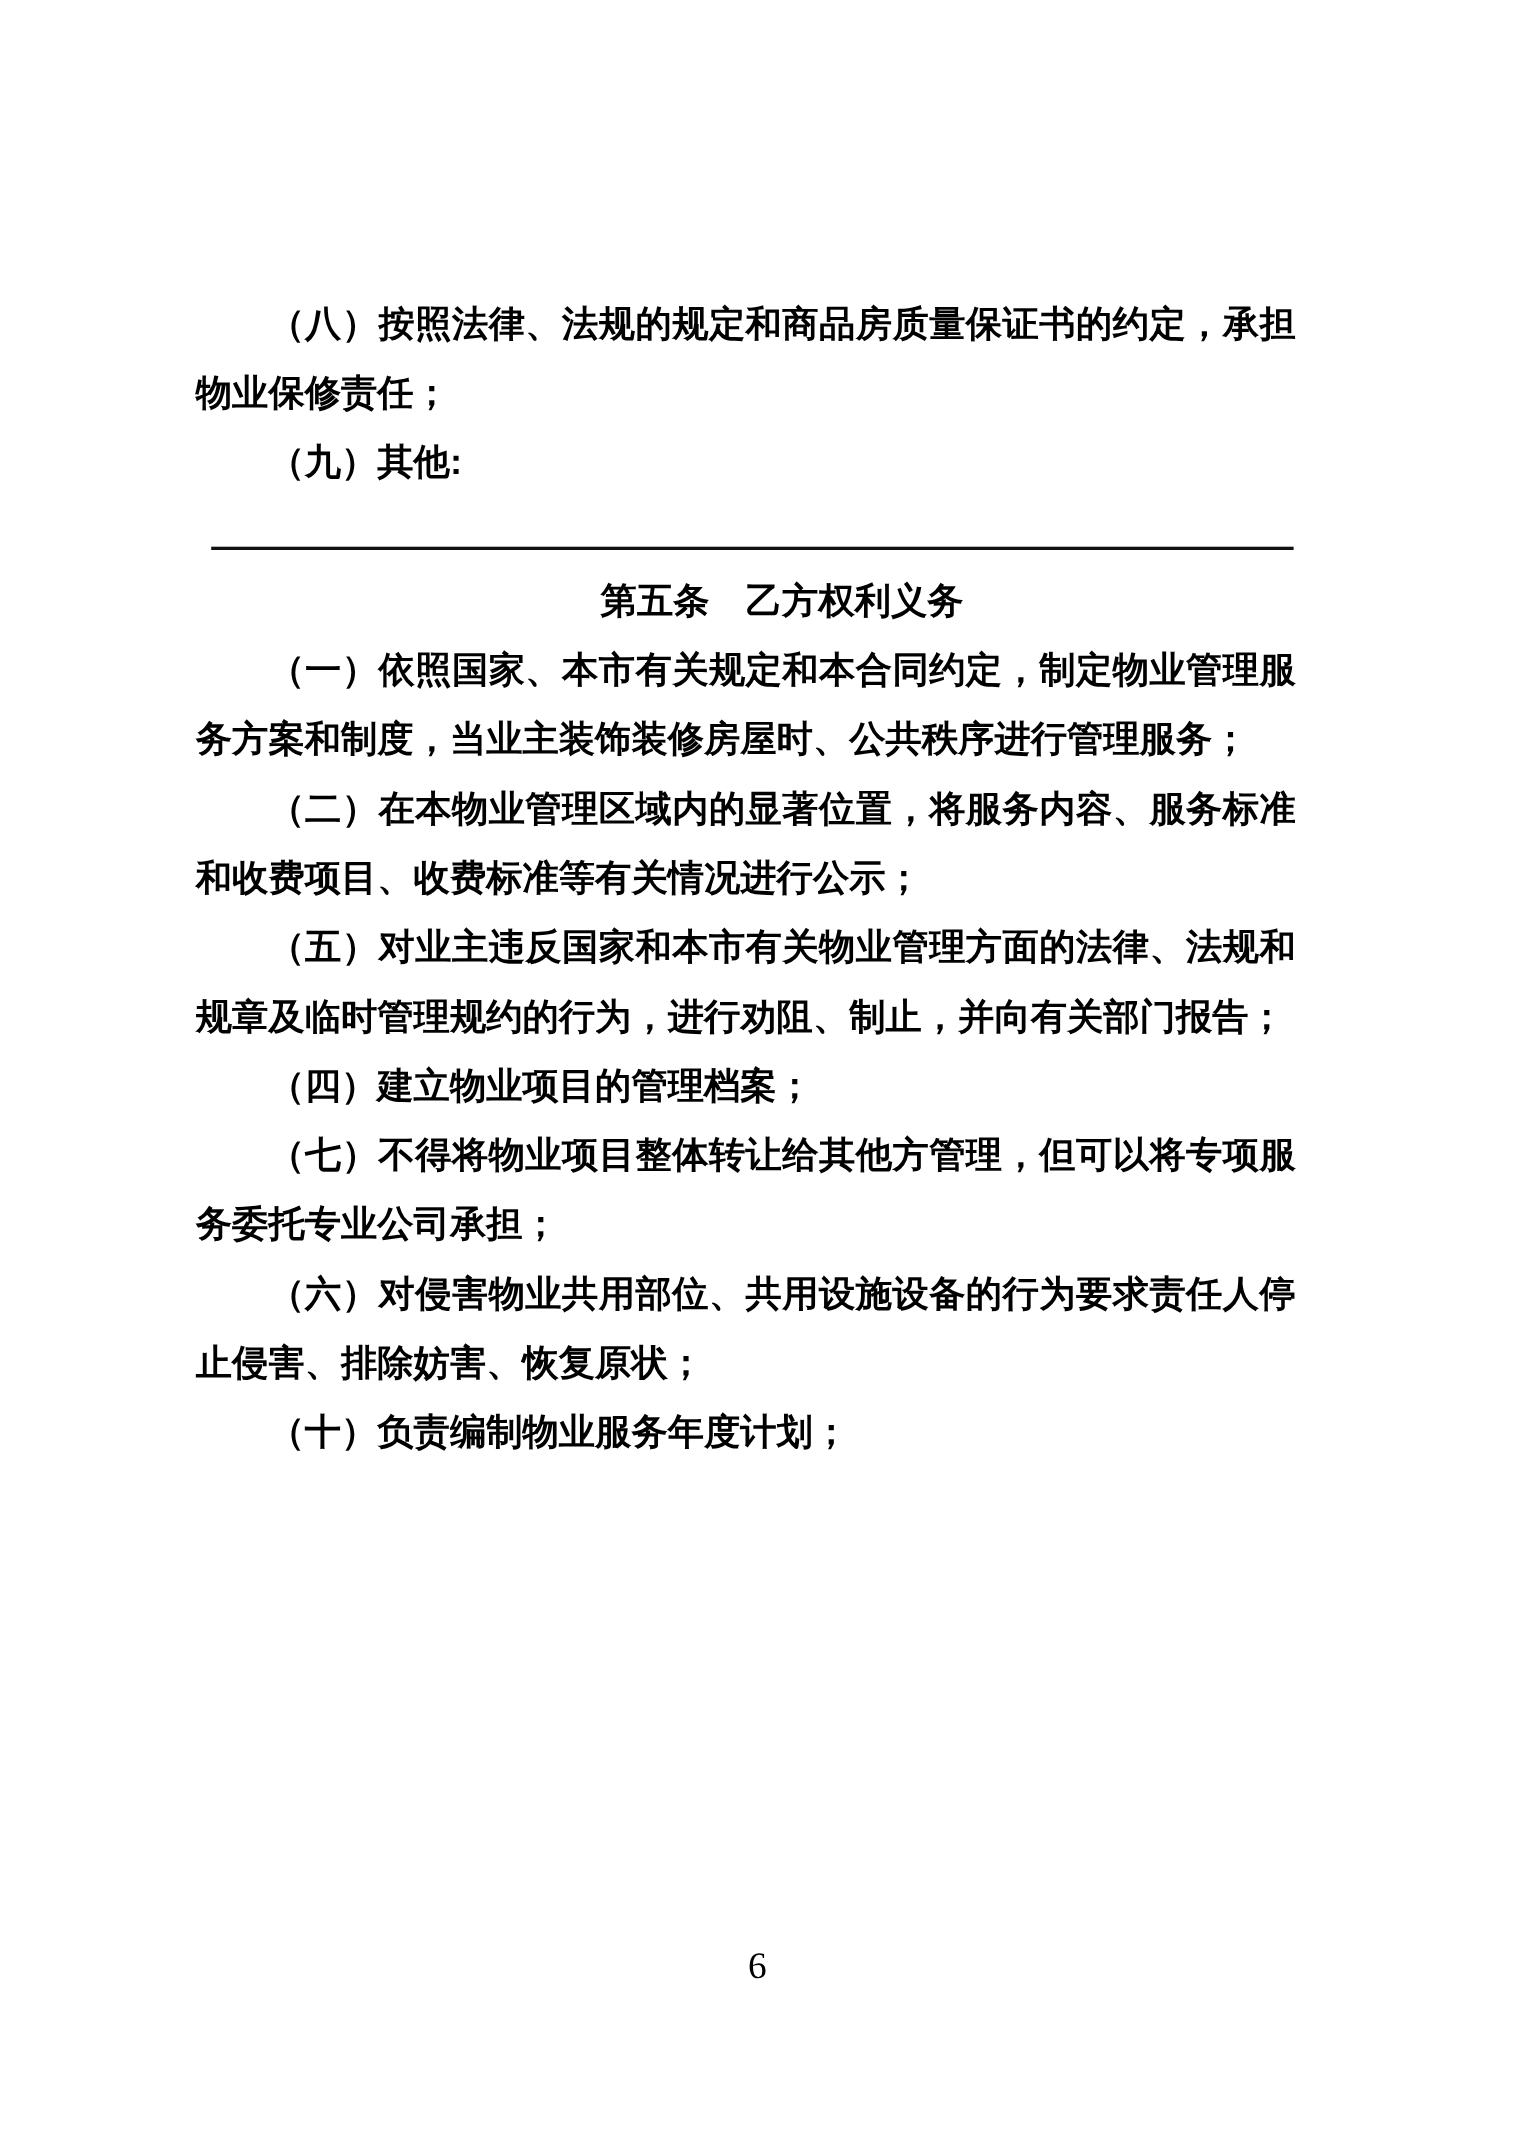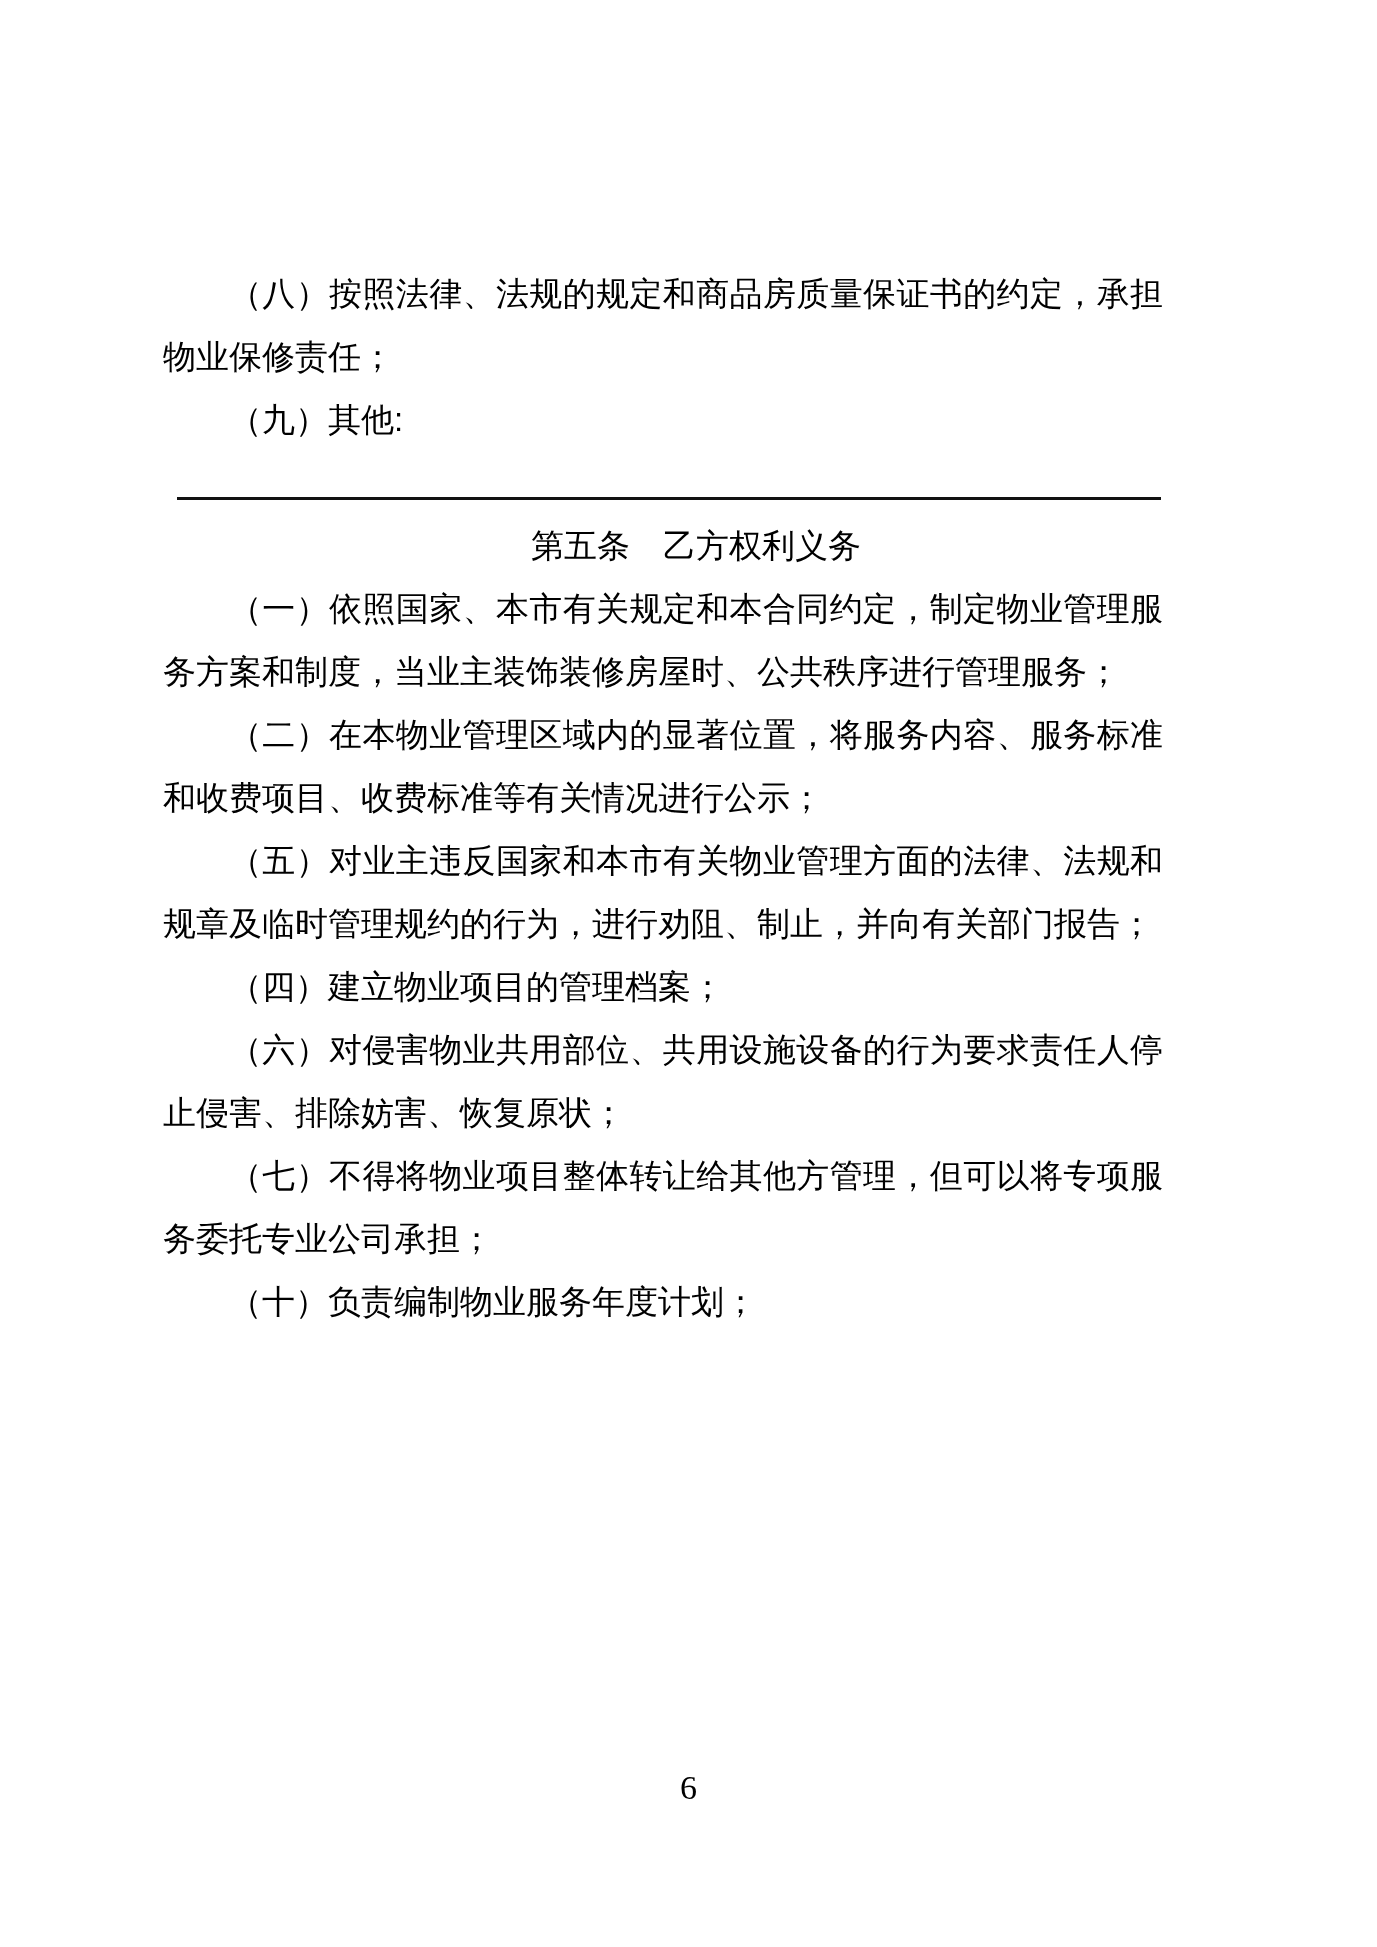--- a/index.html
+++ b/index.html
@@ -7,25 +7,26 @@
     position: relative;
     width: 1377px;
     height: 1947px;
     background: #ffffff;
     color: #000000;
     font-family: "Liberation Sans", sans-serif;
     overflow: hidden;
   }
   .content {
     position: absolute;
-    left: 163px;
+    left: 178px;
     top: 262px;
     width: 1000px;
     font-size: 33px;
     line-height: 63px;
+    font-weight: bold;
   }
   .para {
     margin: 0;
     padding: 0;
     text-align: justify;
     text-justify: inter-ideograph;
     text-indent: 66px;
     word-break: normal;
   }
   .heading {
@@ -67,18 +68,18 @@
       <p class="para">（八）按照法律、法规的规定和商品房质量保证书的约定，承担物业保修责任；</p>
       <p class="para">（九）其他:</p>
       <div class="blank-line">
         <div class="rule" style="background: rgb(17, 17, 17);"></div>
       </div>
       <p class="para heading">第五条　乙方权利义务</p>
       <p class="para">（一）依照国家、本市有关规定和本合同约定，制定物业管理服务方案和制度，当业主装饰装修房屋时、公共秩序进行管理服务；</p>
       <p class="para">（二）在本物业管理区域内的显著位置，将服务内容、服务标准和收费项目、收费标准等有关情况进行公示；</p>
       <p class="para">（五）对业主违反国家和本市有关物业管理方面的法律、法规和规章及临时管理规约的行为，进行劝阻、制止，并向有关部门报告；</p>
       <p class="para">（四）建立物业项目的管理档案；</p>
+      <p class="para">（七）不得将物业项目整体转让给其他方管理，但可以将专项服务委托专业公司承担；</p>
       <p class="para">（六）对侵害物业共用部位、共用设施设备的行为要求责任人停止侵害、排除妨害、恢复原状；</p>
-      <p class="para">（七）不得将物业项目整体转让给其他方管理，但可以将专项服务委托专业公司承担；</p>
       <p class="para">（十）负责编制物业服务年度计划；</p>
     </div>
   <div class="page-number">6</div>
 </div>
 
 </body></html>

